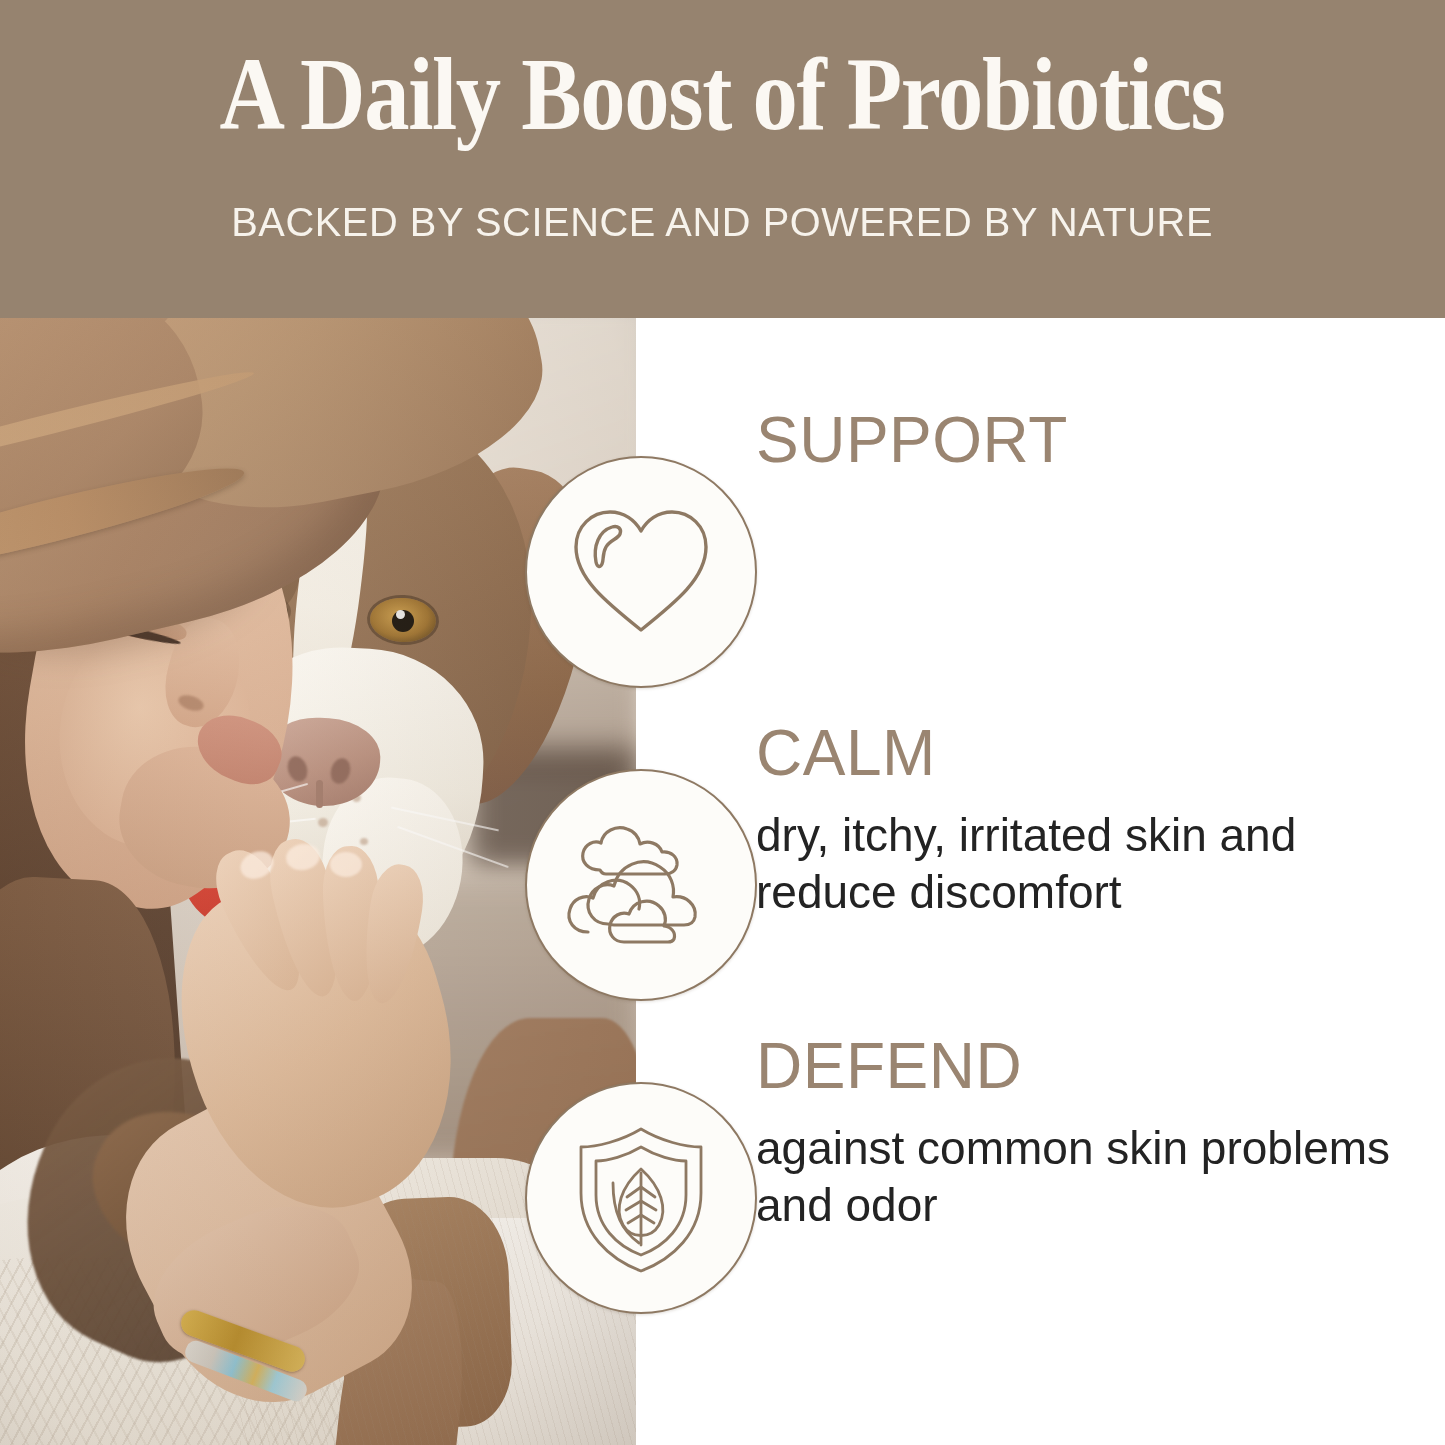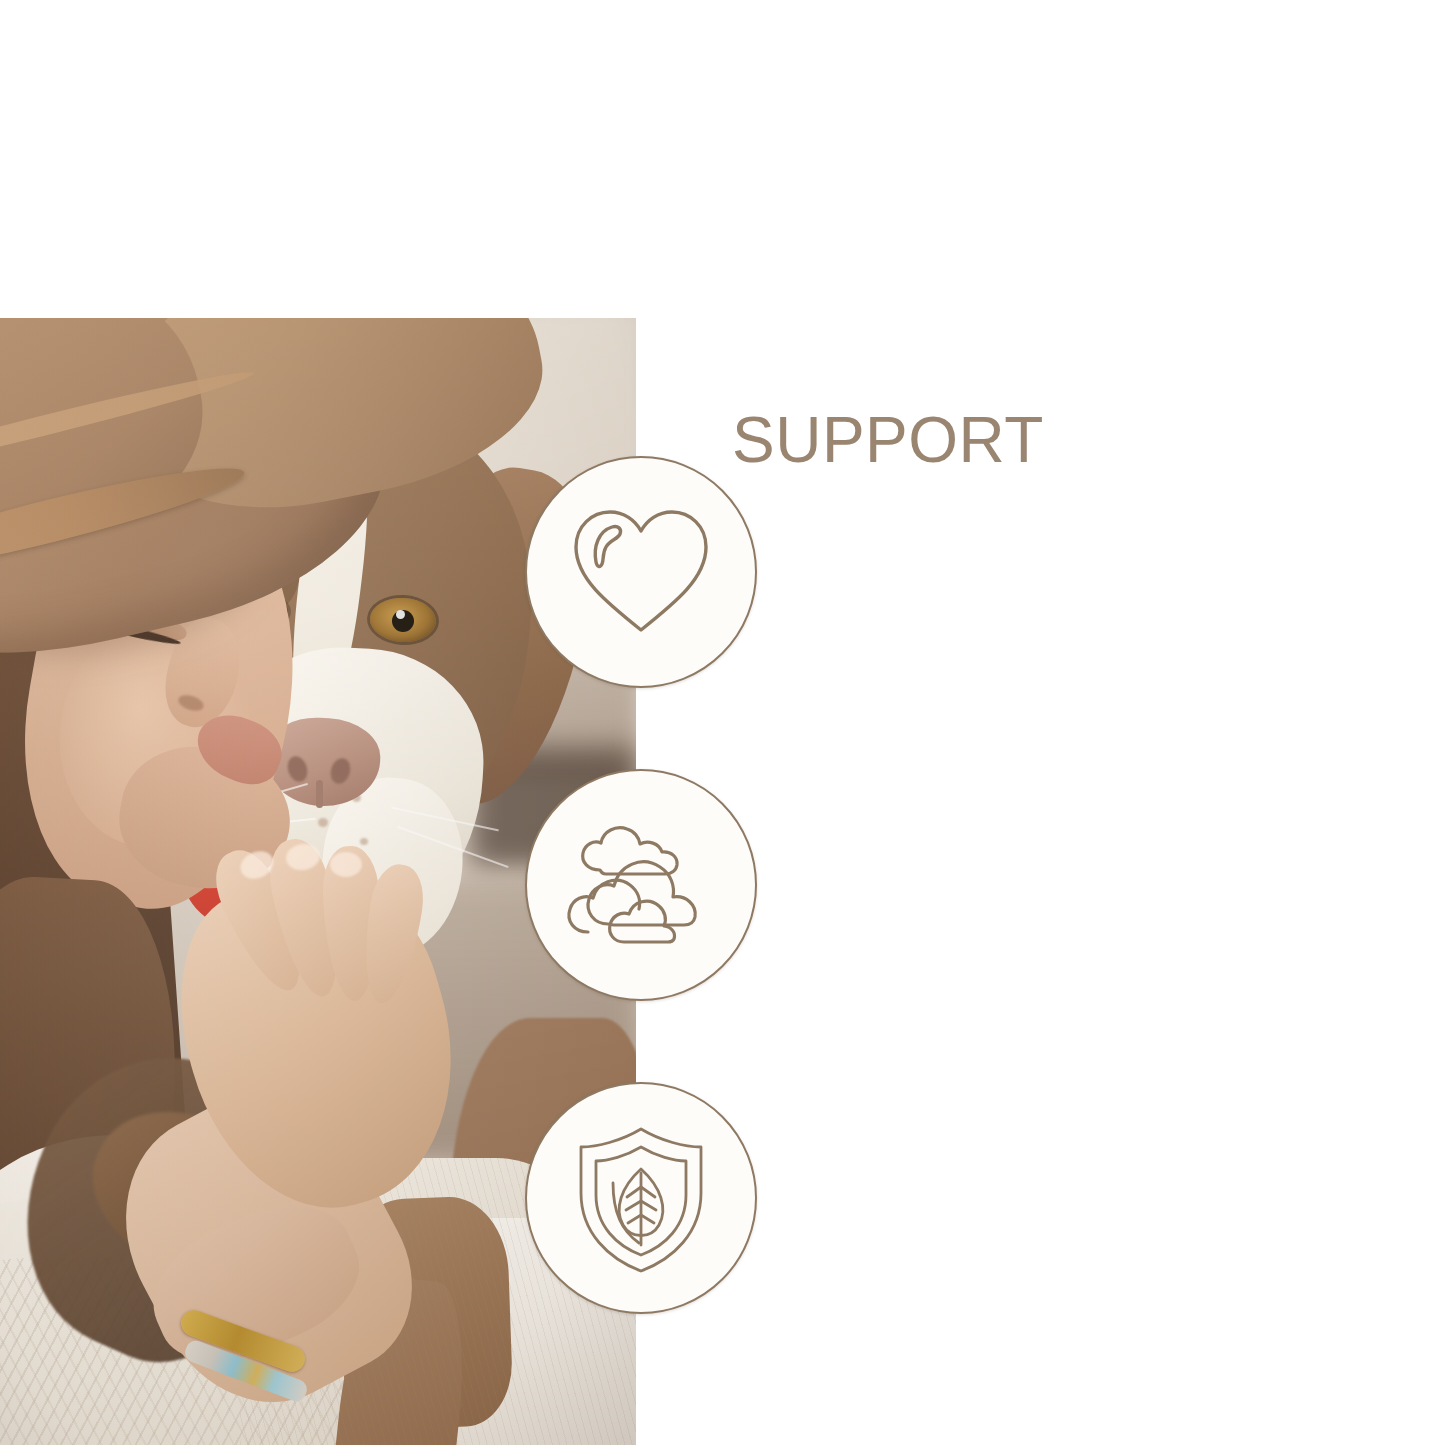--- a/index.html
+++ b/index.html
@@ -422,21 +422,21 @@
     background:#ffffff;
   }
   .row {
     position:absolute; left:0; width:809px; height:240px;
     display:flex; align-items:flex-start;
   }
   .row-1 { top:90px; }
   .row-2 { top:403px; }
   .row-3 { top:716px; }
 
-  .txt { margin-left:96px; }
+  .txt { margin-left:120px; }
   .head {
     font-family:"Liberation Sans", sans-serif;
     font-weight:400;
     font-size:64px;
     line-height:1.0;
     color:#9a8571;
     letter-spacing:0.5px;
   }
   .desc {
     font-family:"Liberation Sans", sans-serif;
@@ -461,20 +461,24 @@
   .c1 { left:525px; top:456px; }
   .c2 { left:525px; top:769px; }
   .c3 { left:525px; top:1082px; }
   .circle svg { display:block; }
 </style>
 </head>
 <body>
 
 <div class="page">
 
+  <div class="header">
+    <div class="title">A Daily Boost of Probiotics</div>
+    <div class="subtitle">BACKED BY SCIENCE AND POWERED BY NATURE</div>
+  </div>
 
   <div class="photo">
     <div class="ph bg-wall"></div>
     <div class="ph bg-dark"></div>
     <div class="ph bg-dark2"></div>
     <div class="ph bg-panel"></div>
     <div class="ph bg-warm"></div>
     <div class="ph bg-shelf"></div>
     <div class="ph bg-dark3"></div>
     <div class="ph bg-floor"></div>
@@ -560,21 +564,33 @@
   </div>
 
   <div class="content">
 
     <div class="row row-1">
       <div class="txt">
         <div class="head">SUPPORT</div>
       </div>
     </div>
 
-
+    <div class="row row-2">
+      <div class="txt">
+        <div class="head">CALM</div>
+        <div class="desc">dry, itchy, irritated skin and reduce discomfort</div>
+      </div>
+    </div>
+
+    <div class="row row-3">
+      <div class="txt">
+        <div class="head">DEFEND</div>
+        <div class="desc">against common skin problems and odor</div>
+      </div>
+    </div>
 
   </div>
 
   <div class="circle c1">
     <svg width="150" height="140" viewBox="0 0 150 140" fill="none" stroke="#8e7963" stroke-width="3.4" stroke-linecap="round" stroke-linejoin="round">
       <path d="M75 128 C 40 100, 10 76, 10 45 C 10 24, 26 10, 44 10 C 58 10, 69 18, 75 29 C 81 18, 92 10, 106 10 C 124 10, 140 24, 140 45 C 140 76, 110 100, 75 128 Z"></path>
       <path d="M30 60 C 27 44, 33 29, 46 25 C 52 23, 56 27, 54 32 C 52 37, 44 38, 40 45 C 36 52, 38 58, 36 62 C 34 66, 31 65, 30 60 Z"></path>
     </svg>
   </div>
 

